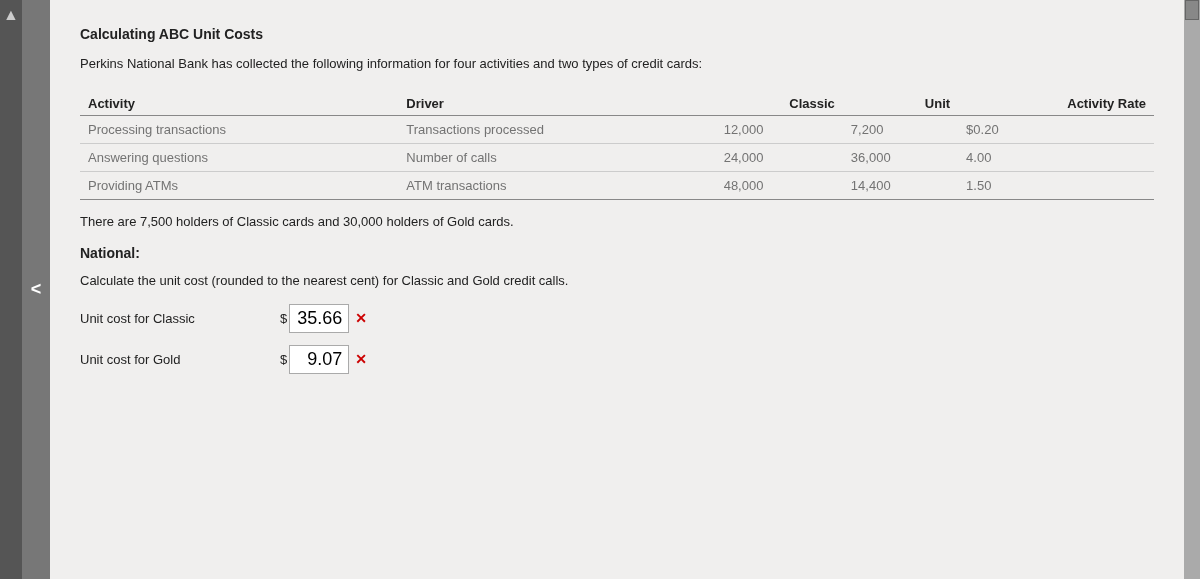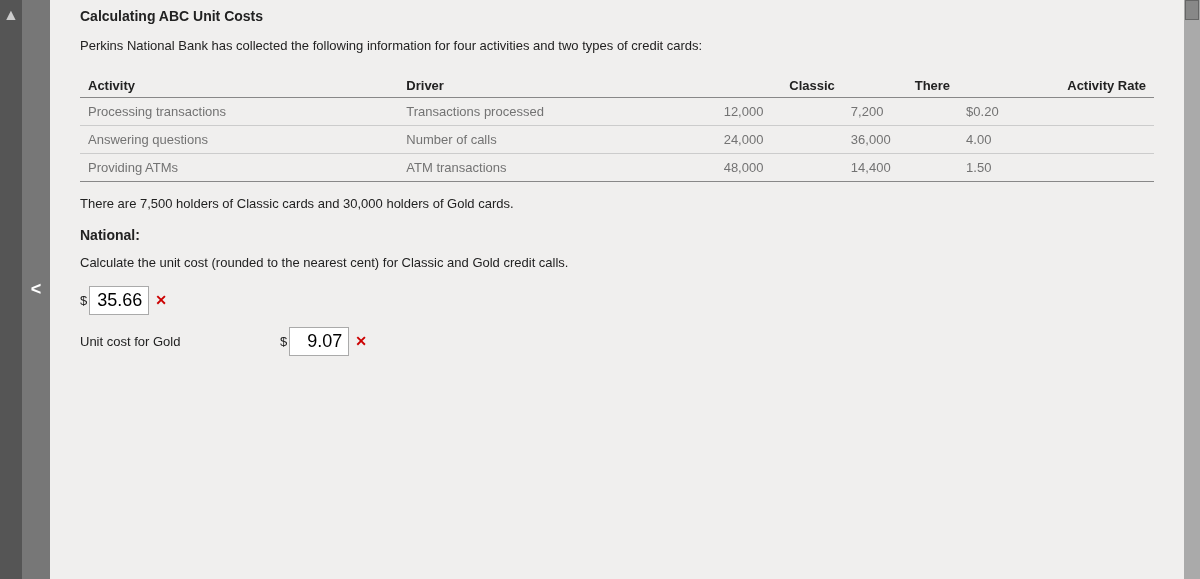--- a/index.html
+++ b/index.html
@@ -48,21 +48,21 @@
       width: 14px;
       height: 20px;
       background: #888;
       border: 1px solid #666;
       margin-top: 0;
     }
 
     .main-content {
       flex: 1;
       background: #f0efee;
-      padding: 8px 30px 18px 30px;
+      padding: 26px 30px 18px 30px;
       overflow: hidden;
     }
 
     .page-title {
       font-size: 14px;
       font-weight: bold;
       color: #222;
       margin-bottom: 12px;
     }
 
@@ -194,21 +194,21 @@
 
   <div class="intro-text">Perkins National Bank has collected the following information for four activities and two types of credit cards:</div>
 
   <div class="table-container">
     <table>
       <thead>
         <tr class="header-row">
           <th>Activity</th>
           <th>Driver</th>
           <th class="right">Classic</th>
-          <th class="right">There</th>
+          <th class="right">Unit</th>
           <th class="right">Activity Rate</th>
         </tr>
       </thead>
       <tbody id="table-body">
       <tr class="data-row">
       <td>Processing transactions</td>
       <td>Transactions processed</td>
       <td class="right">12,000</td>
       <td class="right">7,200</td>
       <td class="right">$0.20</td>
@@ -231,20 +231,21 @@
     </table>
   </div>
 
   <div class="holders-text">There are 7,500 holders of Classic cards and 30,000 holders of Gold cards.</div>
 
   <div class="required-label">National:</div>
 
   <div class="calculate-text">Calculate the unit cost (rounded to the nearest cent) for Classic and Gold credit calls.</div>
 
   <div class="input-row">
+    <span class="input-label">Unit cost for Classic</span>
     <span class="dollar-sign">$</span>
     <input class="value-input" type="text" value="35.66" style="">
     <span class="x-mark">✕</span>
   </div>
 
   <div class="input-row">
     <span class="input-label">Unit cost for Gold</span>
     <span class="dollar-sign">$</span>
     <input class="value-input" type="text" value="9.07" style="">
     <span class="x-mark">✕</span>

